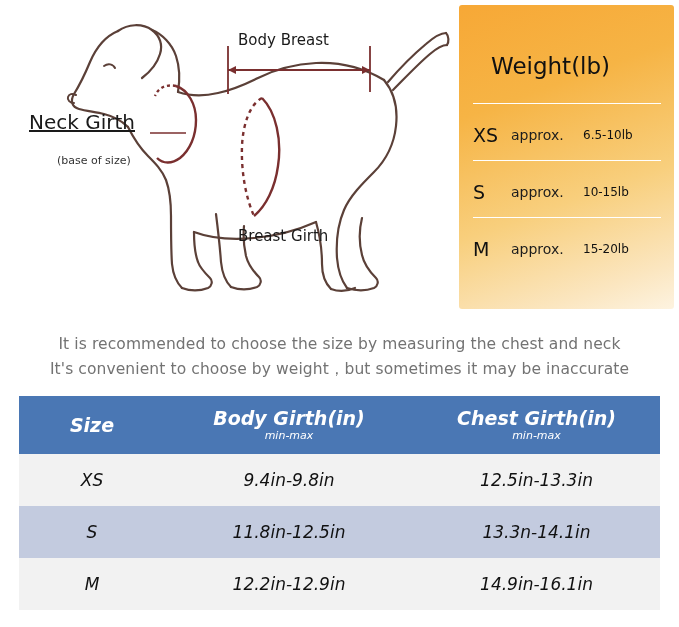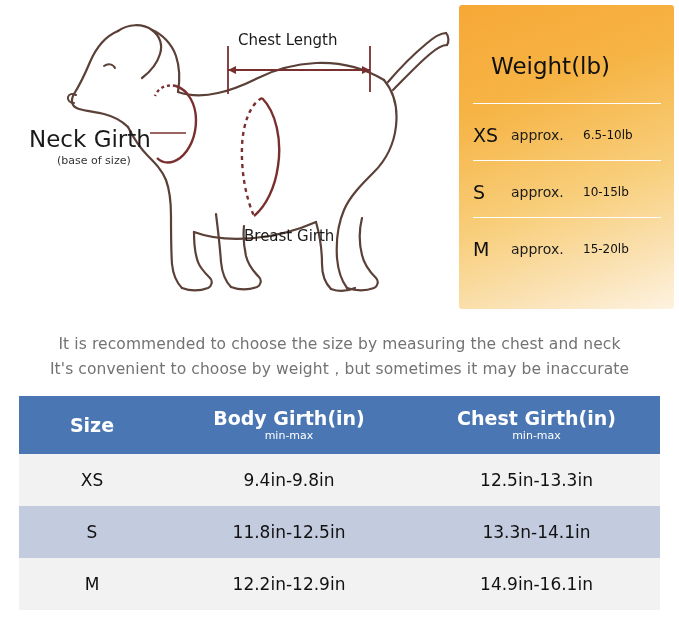--- a/index.html
+++ b/index.html
@@ -39,34 +39,34 @@
     color: #1a1a1a;
     white-space: nowrap;
   }
   #label-body-length {
     left: 238px;
     top: 31px;
     font-size: 15px;
   }
   #label-neck-girth {
     left: 29px;
-    top: 126px;
-    font-size: 23px;
+    top: 110px;
+    font-size: 20px;
+    text-decoration: underline;
   }
   #label-neck-sub {
     left: 57px;
     top: 154px;
     font-size: 11px;
     color: #333;
   }
   #label-breast-girth {
     left: 238px;
     top: 227px;
     font-size: 15px;
-    margin-left: 6px;
   }
 
   
   #weight-panel {
     position: absolute;
     left: 459px;
     top: 5px;
     width: 215px;
     height: 304px;
     background: linear-gradient(160deg, #f7a836 0%, #f6b445 30%, #f8cf7d 62%, #fbe6c0 88%, #fdf3e0 100%);
@@ -142,20 +142,21 @@
     left: 19px;
     top: 396px;
     width: 641px;
     border-collapse: collapse;
     table-layout: fixed;
   }
   #size-table th, #size-table td {
     border: none;
     text-align: center;
     vertical-align: middle;
+    font-style: italic;
   }
   #size-table thead th {
     background: #4a77b4;
     color: #ffffff;
     height: 58px;
     padding: 0;
   }
   .th-main {
     display: block;
     font-size: 19px;
@@ -239,21 +240,21 @@
     <path d="M176 86 C188 90 196 104 196 120 C196 136 190 150 180 158
              C172 164 163 164 157 158" fill="none" stroke="#7a2f2f" stroke-width="2.4"></path>
     <path d="M176 86 C166 84 158 88 155 96" fill="none" stroke="#7a2f2f" stroke-width="2.4" stroke-dasharray="3 3"></path>
 
     <path d="M262 98 C276 112 282 140 278 166 C275 188 266 206 254 216" fill="none" stroke="#7a2f2f" stroke-width="2.4"></path>
     <path d="M262 98 C250 104 243 124 242 146 C241 172 246 198 254 216" fill="none" stroke="#7a2f2f" stroke-width="2.4" stroke-dasharray="4 4"></path>
 
     <line x1="150" y1="133" x2="186" y2="133" stroke="#7a2f2f" stroke-width="1.6"></line>
   </svg>
 
-  <div class="diagram-label" id="label-body-length">Chest Length</div>
+  <div class="diagram-label" id="label-body-length">Body Breast</div>
   <div class="diagram-label" id="label-neck-girth">Neck Girth</div>
   <div class="diagram-label" id="label-neck-sub">(base of size)</div>
   <div class="diagram-label" id="label-breast-girth">Breast Girth</div>
 
   <div id="weight-panel">
     <div id="weight-title">Weight(lb)</div>
 
     <div class="weight-sep" id="wsep1"></div>
     <div class="weight-sep" id="wsep2"></div>
     <div class="weight-sep" id="wsep3"></div>

